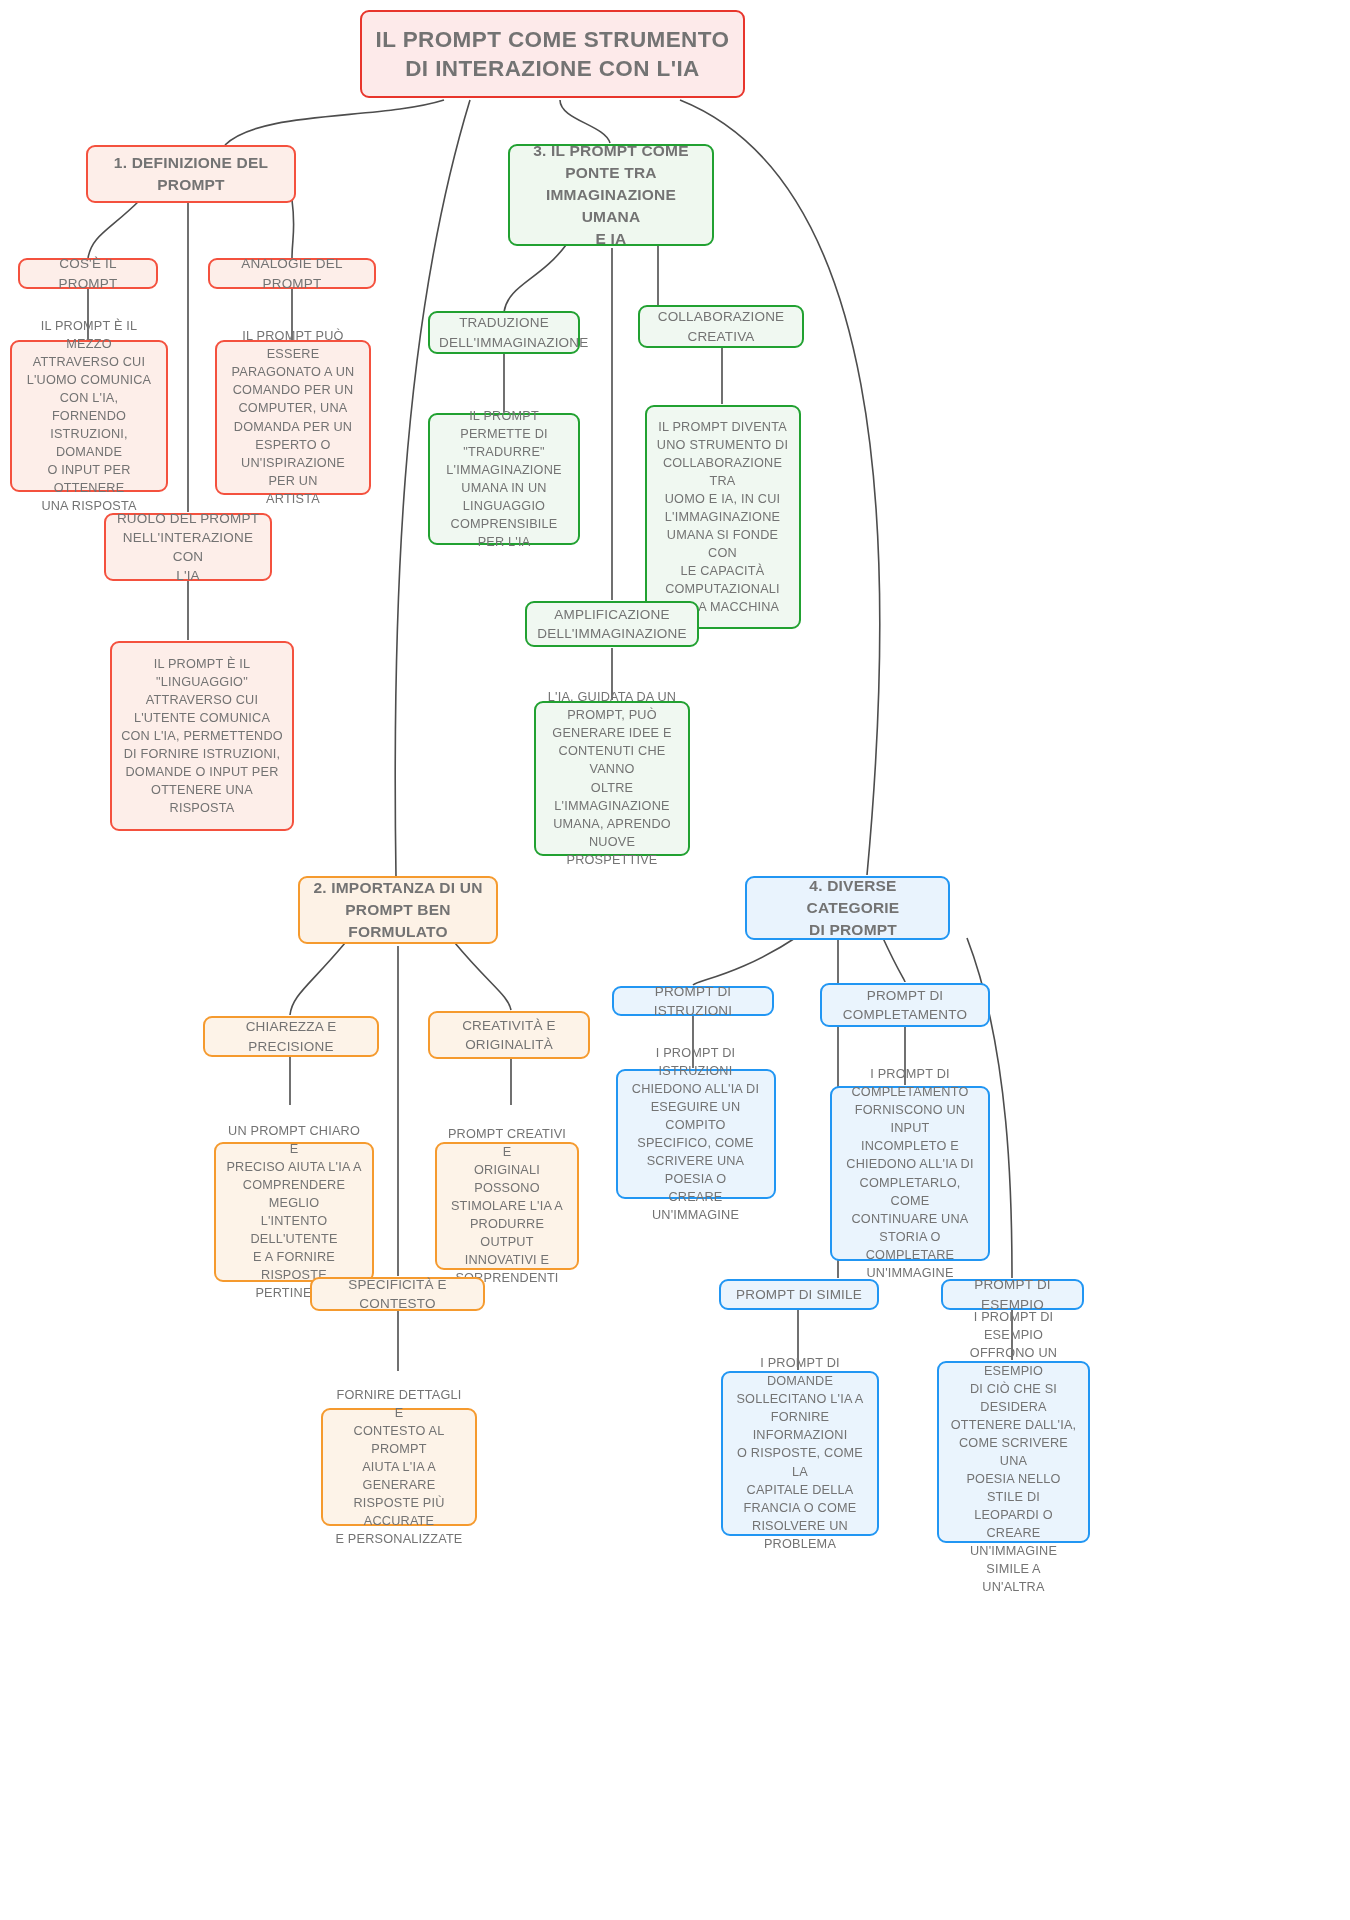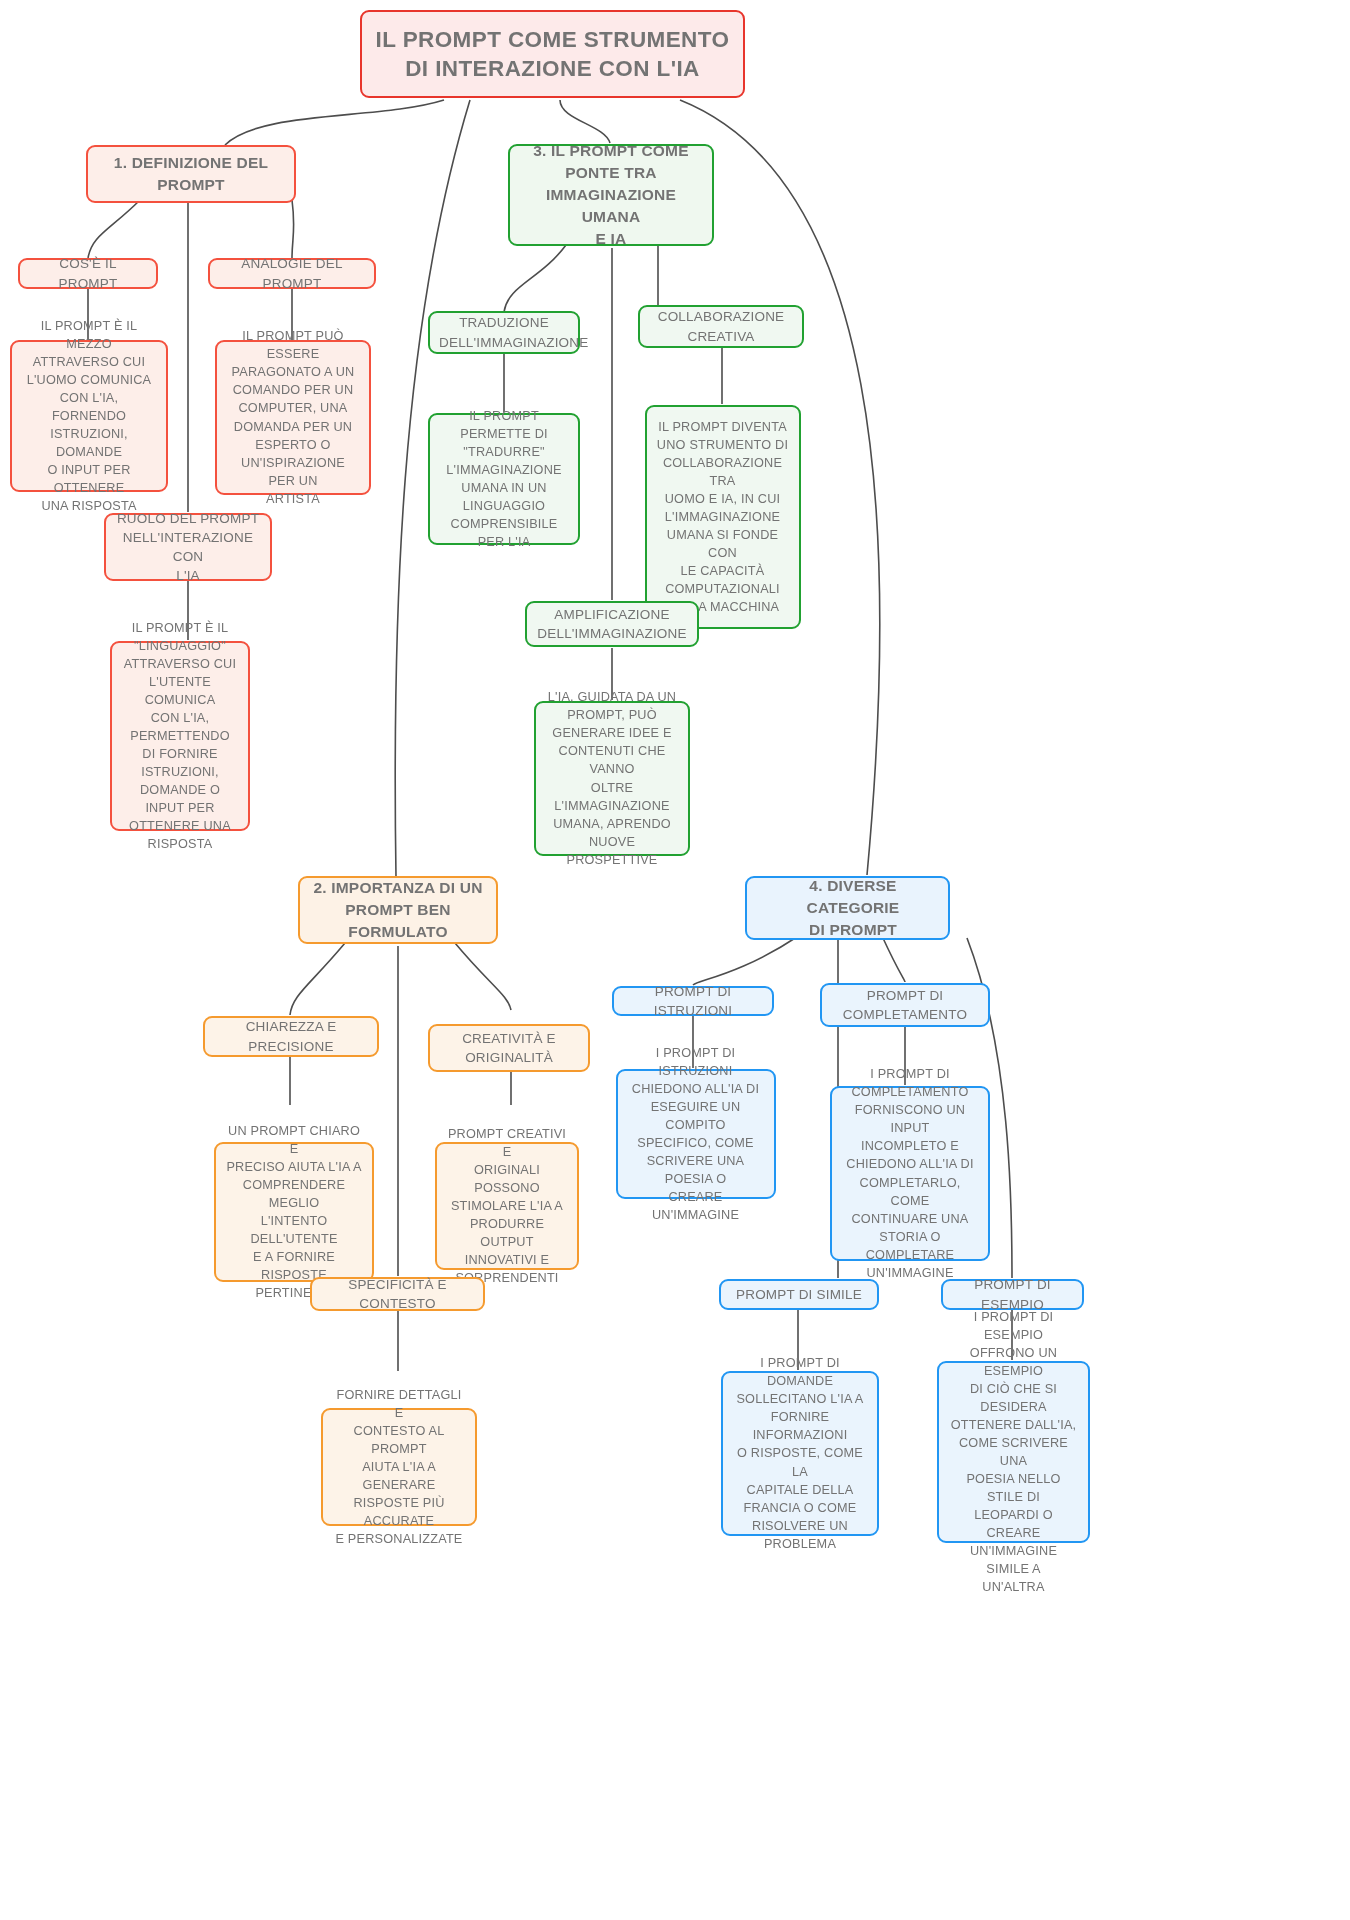--- a/index.html
+++ b/index.html
@@ -206,21 +206,21 @@
 UN'ISPIRAZIONE PER UN
 ARTISTA</span>
   </div>
 
   <div class="node red-sub" style="left:104px; top:513px; width:168px; height:68px;">
     <span>RUOLO DEL PROMPT
 NELL'INTERAZIONE CON
 L'IA</span>
   </div>
 
-  <div class="node red-leaf" style="left:110px; top:641px; width:140px; height:190px;">
+  <div class="node red-leaf" style="left:110px; top:641px; width:184px; height:190px;">
     <span>IL PROMPT È IL
 "LINGUAGGIO"
 ATTRAVERSO CUI
 L'UTENTE COMUNICA
 CON L'IA, PERMETTENDO
 DI FORNIRE ISTRUZIONI,
 DOMANDE O INPUT PER
 OTTENERE UNA
 RISPOSTA</span>
   </div>
@@ -291,21 +291,21 @@
 
   <div class="node orange-leaf" style="left:214px; top:1106px; width:160px; height:140px;">
     <span>UN PROMPT CHIARO E
 PRECISO AIUTA L'IA A
 COMPRENDERE MEGLIO
 L'INTENTO DELL'UTENTE
 E A FORNIRE RISPOSTE
 PERTINENTI</span>
   </div>
 
-  <div class="node orange-sub" style="left:428px; top:1011px; width:162px; height:48px;margin-top:13px;">
+  <div class="node orange-sub" style="left:428px; top:1011px; width:162px; height:48px;">
     <span>CREATIVITÀ E
 ORIGINALITÀ</span>
   </div>
 
   <div class="node orange-leaf" style="left:435px; top:1106px; width:144px; height:128px;">
     <span>PROMPT CREATIVI E
 ORIGINALI POSSONO
 STIMOLARE L'IA A
 PRODURRE OUTPUT
 INNOVATIVI E

